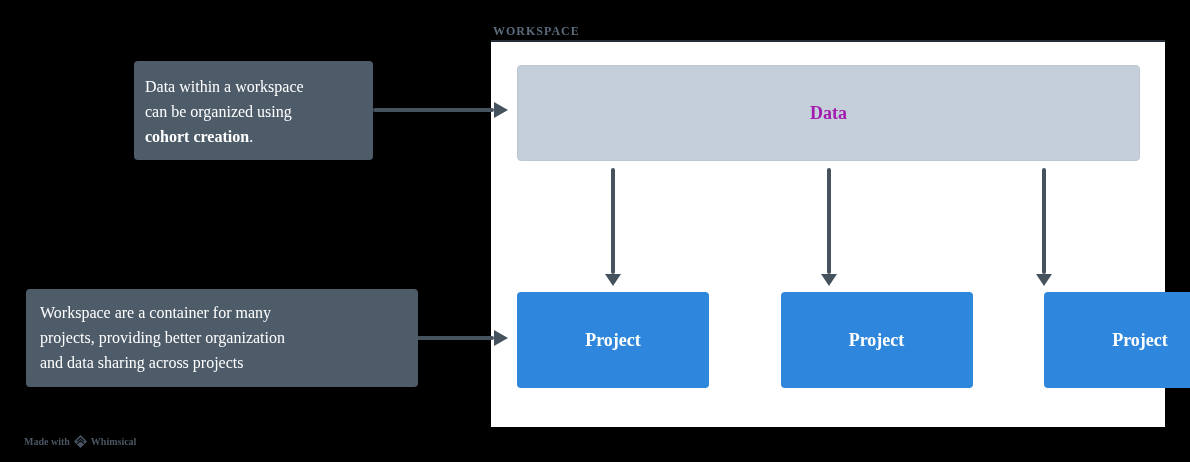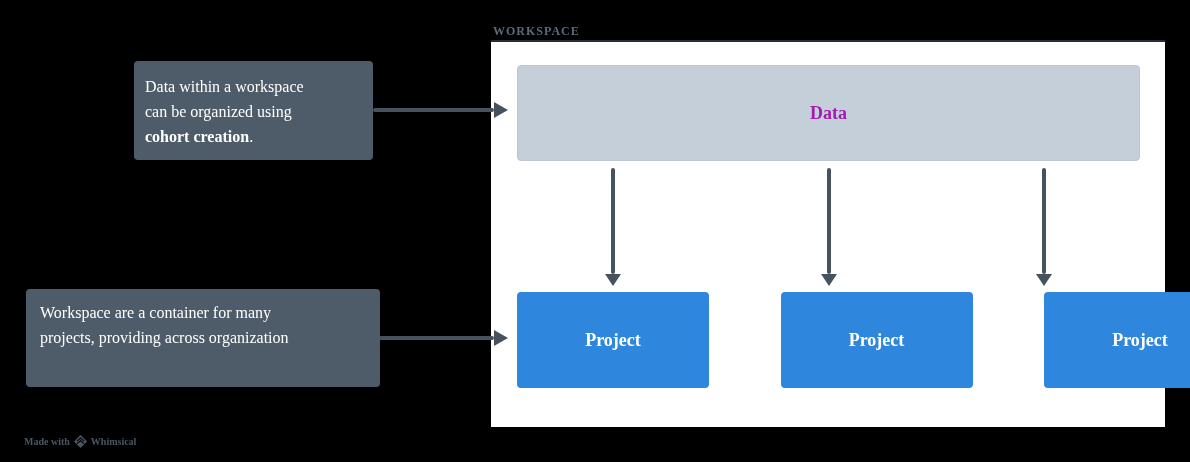--- a/index.html
+++ b/index.html
@@ -120,21 +120,21 @@
   .callout-top {
     left: 134px;
     top: 61px;
     width: 239px;
     height: 99px;
     padding: 13px 8px 8px 11px;
   }
   .callout-bottom {
     left: 26px;
     top: 289px;
-    width: 354px;
+    width: 392px;
     height: 98px;
     padding: 11px 8px 0 14px;
   }
   .callout .line { white-space: nowrap; }
   .callout .bold { font-weight: 700; }
 
   
   .watermark {
     position: absolute;
     left: 24px;
@@ -185,21 +185,22 @@
   <div class="arrow-head h-head h2-head"></div>
 
   <div class="callout callout-top">
     <div class="line">Data within a workspace</div>
     <div class="line">can be organized using</div>
     <div class="line"><span class="bold">cohort creation</span><span>.</span></div>
   </div>
 
   <div class="callout callout-bottom">
     <div class="line">Workspace are a container for many</div>
-    <div class="line">projects, providing across organization</div>
+    <div class="line">projects, providing better organization</div>
+    <div class="line">and data sharing across projects</div>
   </div>
 
   <div class="watermark">
     <span>Made with</span>
     <span>
       <svg width="13" height="13" viewBox="0 0 14 14">
         <path d="M7 0 L14 7 L7 14 L0 7 Z" fill="#4a5663"></path>
         <path d="M3.2 6.6 L7 3.4 L10.8 6.6" stroke="#000000" stroke-width="1.3" fill="none"></path>
         <path d="M3.2 9.3 L7 6.1 L10.8 9.3" stroke="#000000" stroke-width="1.3" fill="none"></path>
       </svg>

